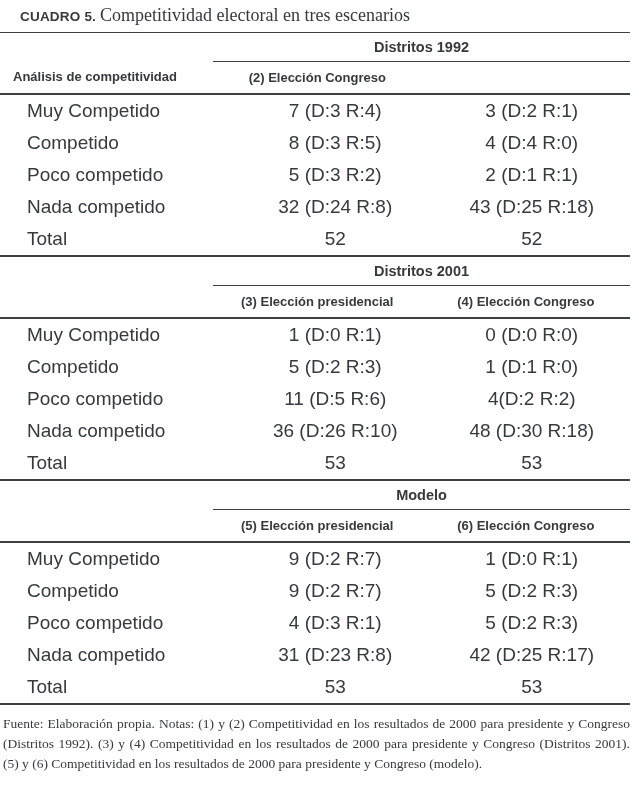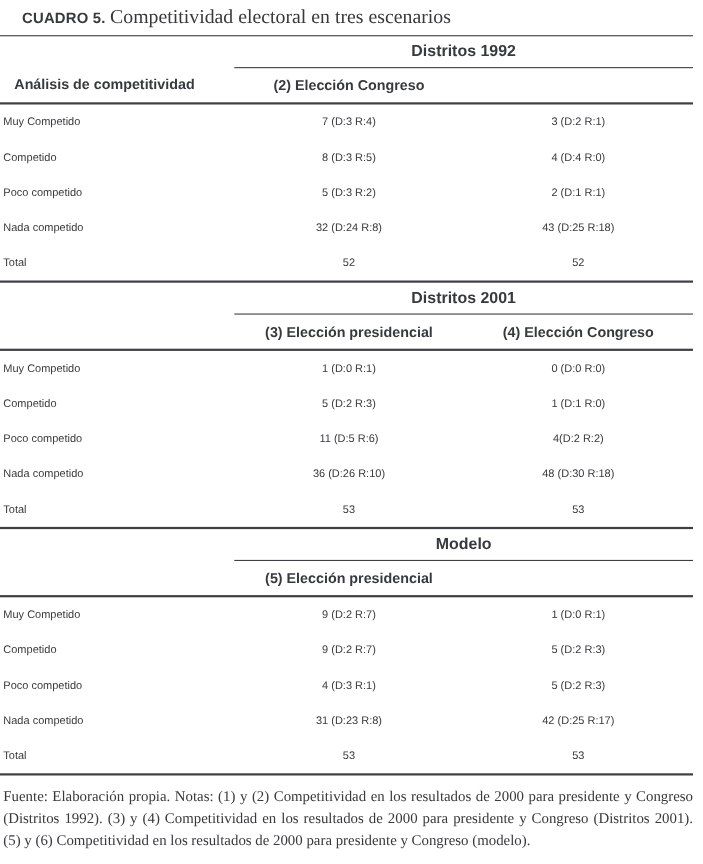--- a/index.html
+++ b/index.html
@@ -72,21 +72,22 @@
     font-size: 13px;
   }
 
   
   .tsec { border-bottom: 2px solid var(--rule, #3c3f44); }
   .drow {
     display: grid;
     grid-template-columns: 213px 1fr 1fr;
     height: 32px;
     align-items: center;
-    font-size: 10px;
+    font-size: 19px;
+    margin-left: 24px;
   }
   .dlabel { padding-left: 3px; }
   .dval { text-align: center; }
 
   
   .notes {
     padding: 9px 0 0 3px;
     font-family: "Liberation Serif", serif;
     font-size: 13.5px;
     line-height: 20px;
@@ -180,20 +181,21 @@
     </div>
   </section>
 
   <section class="tsec">
     <div class="head-grid">
       <div class="head-left"></div>
       <div class="head-right">
         <div class="group-title">Modelo</div>
         <div class="colheads">
           <div class="colhead">(5) Elección presidencial</div>
+          <div class="colhead">(6) Elección Congreso</div>
         </div>
       </div>
     </div>
     <div class="drow">
       <div class="dlabel">Muy Competido</div>
       <div class="dval">9 (D:2 R:7)</div>
       <div class="dval">1 (D:0 R:1)</div>
     </div>
     <div class="drow">
       <div class="dlabel">Competido</div>

